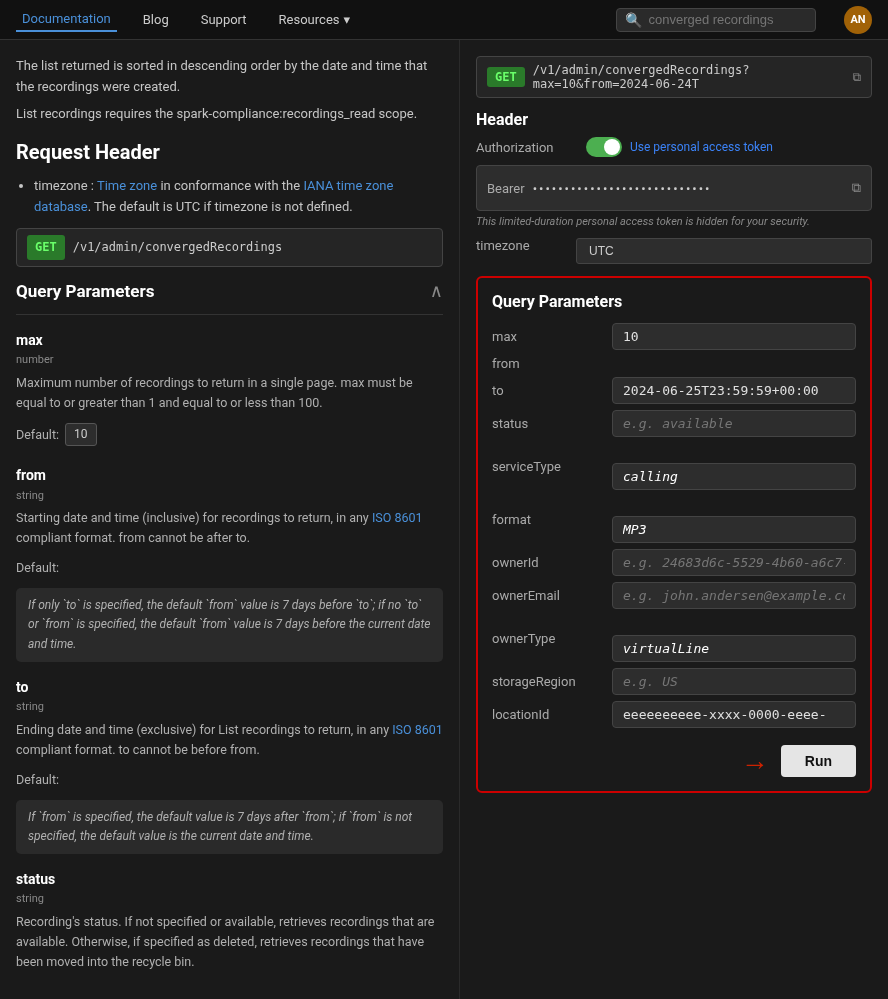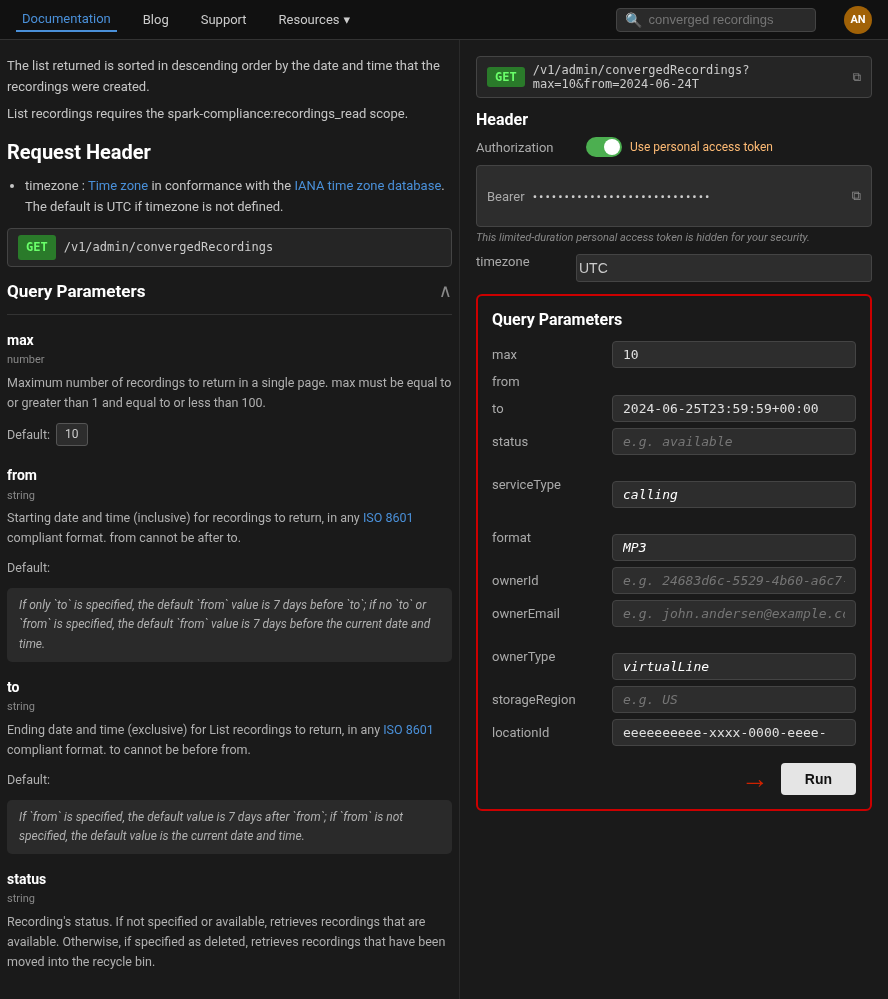--- a/index.html
+++ b/index.html
@@ -62,21 +62,21 @@
 
     
     .main-layout {
       display: flex;
       height: calc(999px - 40px);
     }
 
     
     .left-panel {
       width: 460px;
-      padding: 16px 7px;
+      padding: 16px 16px;
       background: #1a1a1a;
       overflow-y: auto;
       border-right: 1px solid #2a2a2a;
       color: #c5c5c5;
       font-size: 13px;
       line-height: 1.6;
     }
     .left-panel p { margin-bottom: 6px; }
     .left-panel a { color: #4a90d9; text-decoration: none; }
 
@@ -216,29 +216,29 @@
       cursor: pointer;
     }
     .toggle::after {
       content: '';
       position: absolute;
       width: 16px; height: 16px;
       background: #fff;
       border-radius: 50%;
       top: 2px; right: 2px;
     }
-    .toggle-text { font-size: 12px; color: #fdba74; }
+    .toggle-text { font-size: 12px; color: #3b82f6; }
 
     .bearer-row {
       display: flex;
       align-items: center;
       background: #2d2d2d;
       border: 1px solid #444;
       border-radius: 4px;
-      padding: 22px 10px;
+      padding: 14px 10px;
       margin-bottom: 4px;
       font-size: 13px;
       color: #ccc;
     }
     .bearer-label { color: #aaa; margin-right: 8px; font-size: 13px; }
     .bearer-dots { flex: 1; letter-spacing: 2px; }
     .copy-btn { cursor: pointer; color: #888; margin-left: 8px; }
 
     .token-note {
       font-size: 11px;
@@ -251,23 +251,23 @@
       display: flex;
       align-items: flex-start;
       margin-bottom: 4px;
     }
     .field-label { font-size: 13px; color: #aaa; width: 100px; }
     .field-input {
       flex: 1;
       background: #2d2d2d;
       border: 1px solid #444;
       border-radius: 3px;
-      padding: 5px 2px;
-      color: #ccc;
-      font-size: 14px;
+      padding: 5px 12px;
+      color: #ccc;
+      font-size: 12px;
     }
 
     
     .query-params-box {
       border: 2px solid #cc0000;
       border-radius: 6px;
       padding: 14px;
       margin-top: 12px;
     }
     .qp-title {

